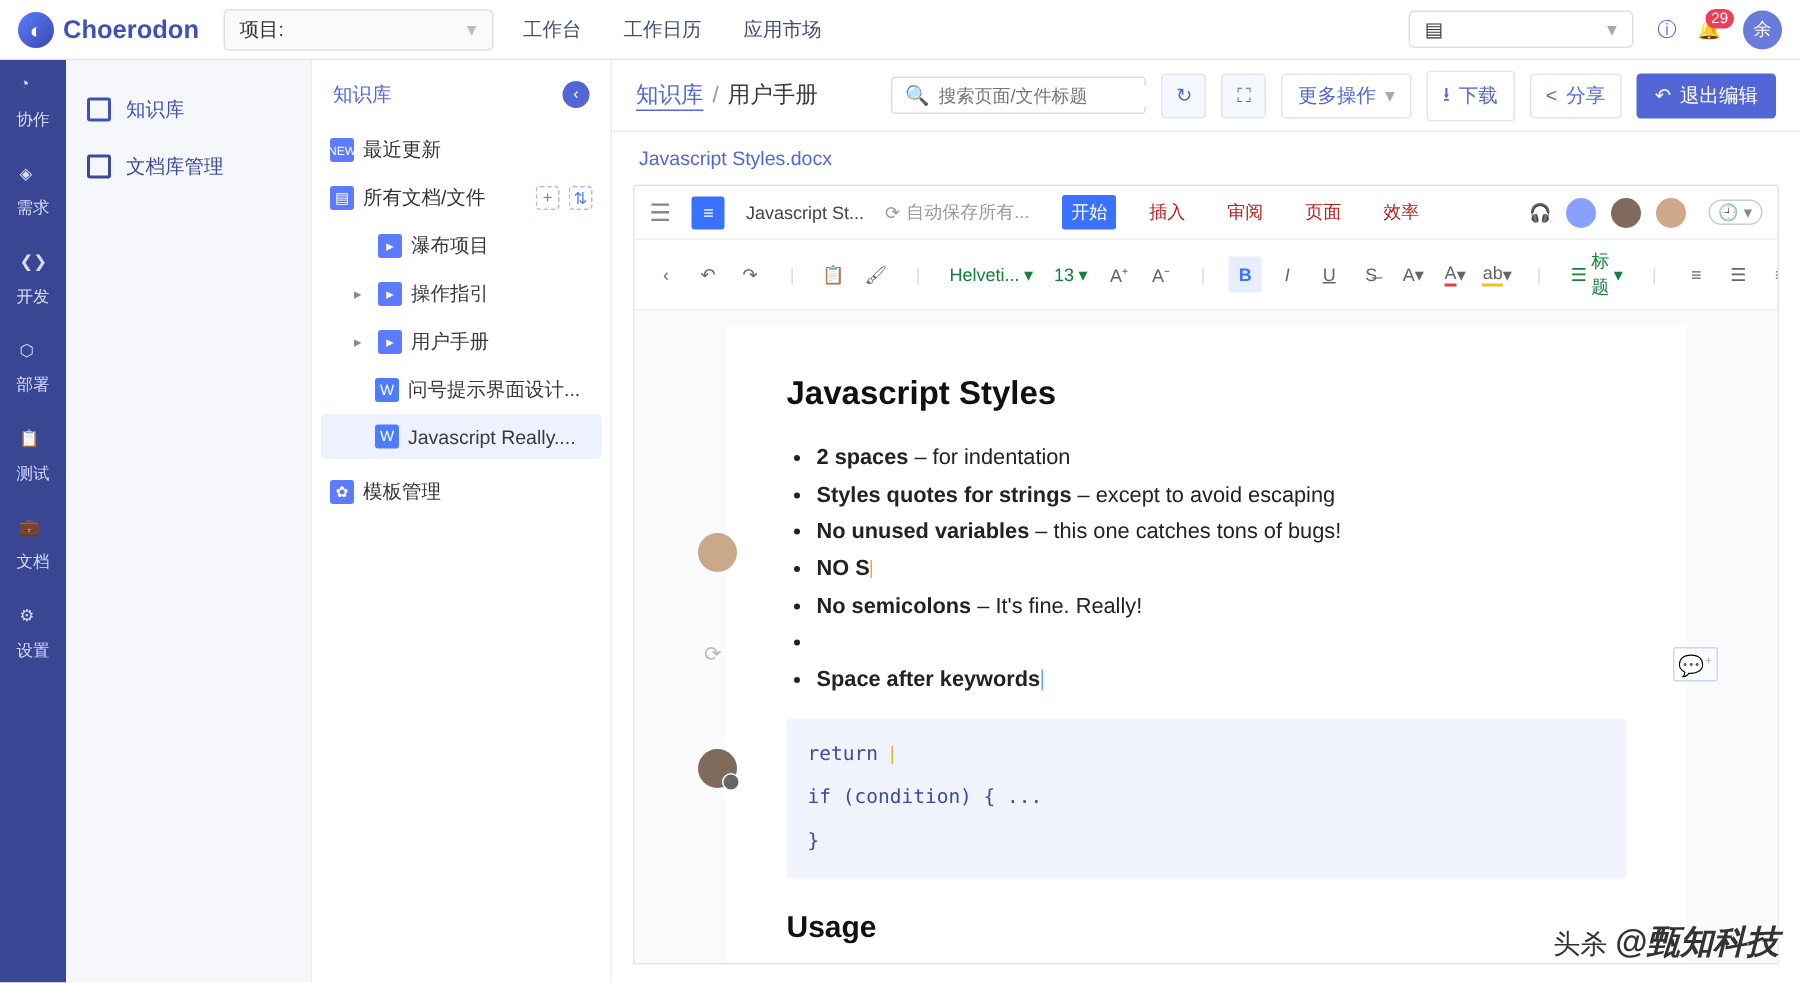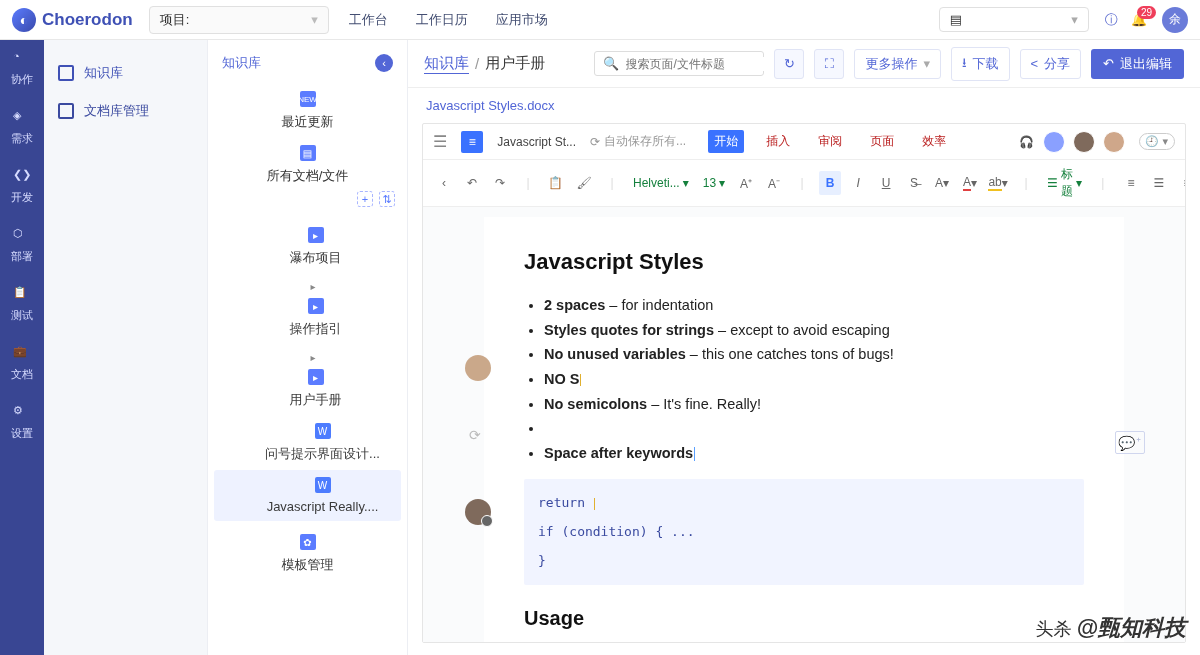--- a/index.html
+++ b/index.html
@@ -33,21 +33,21 @@
 .side1 .sitem { display: flex; align-items: center; gap: 10px; padding: 10px 14px; color: #3b4a9f; cursor: pointer; }
 .side1 .sitem.active { color: #3f51b5; }
 .side1 .sic { width: 16px; height: 16px; border: 2px solid currentColor; border-radius: 2px; }
 
 
 .side2 { width: 200px; border-right: 1px solid #eceef3; display: flex; flex-direction: column; }
 .side2-head { display: flex; align-items: center; justify-content: space-between; padding: 14px 14px 8px; }
 .side2-head .lbl { color: #5266d6; font-weight: 500; }
 .side2-head .back { width: 18px; height: 18px; border-radius: 50%; background: #5266d6; color: #fff; display: flex; align-items: center; justify-content: center; font-size: 11px; }
 .tree { padding: 4px 6px; font-size: 13px; }
-.tree-row { display: flex; align-items: center; gap: 6px; padding: 7px 6px; border-radius: 3px; cursor: pointer; color: #3a3a3a; flex-direction: column; }
+.tree-row { display: flex; align-items: center; gap: 6px; padding: 7px 6px; border-radius: 3px; cursor: pointer; color: #3a3a3a; }
 .tree-row.h { font-weight: 500; color: #333; }
 .tree-row .exp { width: 10px; color: #888; font-size: 10px; }
 .tree-row .fic { width: 16px; height: 16px; border-radius: 2px; background: #5b7cff; display: flex; align-items: center; justify-content: center; color: #fff; font-size: 10px; }
 .tree-row .fic.w { background: #4d7cfe; }
 .tree-row .fic.new { background: #5b7cff; font-size: 8px; }
 .tree-row .fic.set { background: #5b7cff; }
 .tree-row.sel { background: #eef2ff; }
 .tree-ind1 { padding-left: 22px; }
 .tree-ind2 { padding-left: 36px; }
 .tree-actions { margin-left: auto; display: flex; gap: 6px; color: #5b7cff; }

